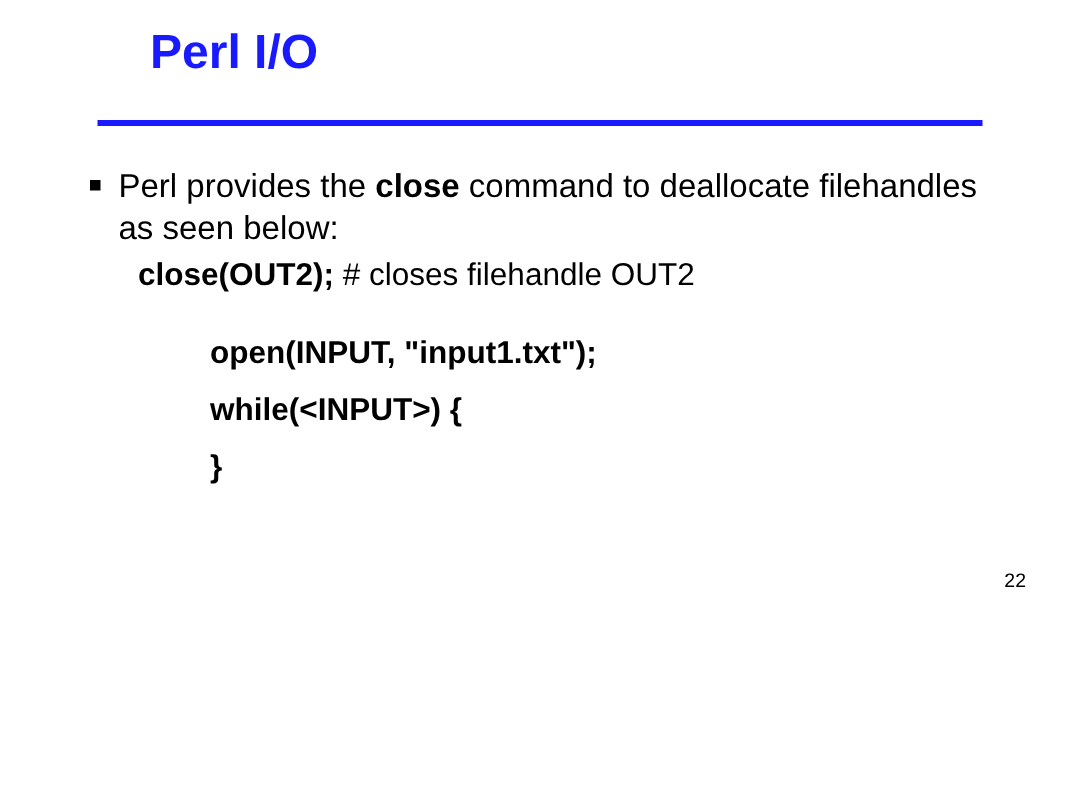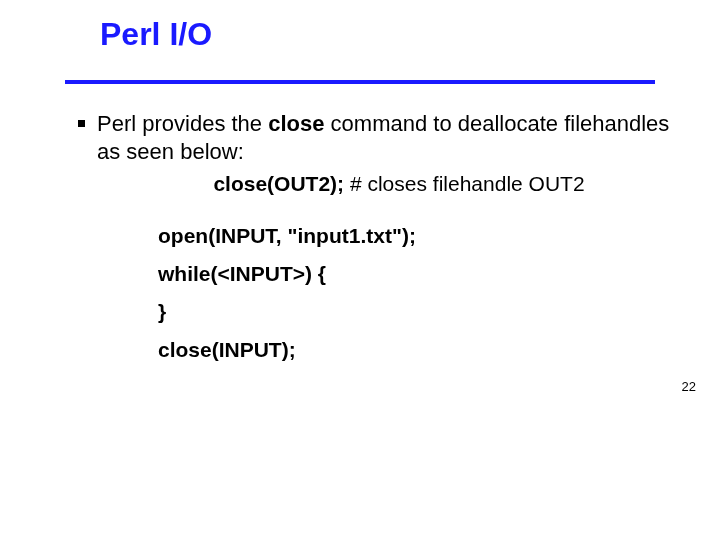--- a/index.html
+++ b/index.html
@@ -30,21 +30,21 @@
   .rule {
     position: absolute;
     left: 65px;
     top: 80px;
     width: 590px;
     height: 0;
     border-top: 4px solid #1a1aff;
   }
   .body {
     position: absolute;
-    left: 78px;
+    left: 60px;
     top: 110px;
     width: 610px;
     font-size: 22px;
     line-height: 1.25;
   }
   .bullet {
     display: flex;
     align-items: flex-start;
     margin-bottom: 6px;
   }
@@ -57,34 +57,33 @@
     flex: 0 0 auto;
   }
   .bullet .btext {
     flex: 1 1 auto;
   }
   .sub {
     margin-left: 32px;
     margin-top: 2px;
     margin-bottom: 18px;
     font-size: 21px;
-    text-align: center;
   }
   .bold { font-weight: bold; }
   .code-block {
     margin-left: 80px;
     margin-top: 20px;
     font-size: 21px;
     line-height: 1.8;
     font-weight: bold;
   }
   .code-line { white-space: pre; }
   .pagenum {
     position: absolute;
-    right: 24px;
+    right: 36px;
     bottom: 14px;
     font-size: 13px;
     color: #000;
   }
 </style>
 </head>
 <body>
 
 <div class="slide">
 
@@ -101,20 +100,19 @@
     </div>
     <div class="sub">
       <span class="bold">close(OUT2);</span><span> # closes filehandle OUT2</span>
     </div>
 
 
     <div class="code-block">
       <div class="code-line">open(INPUT, "input1.txt");</div>
       <div class="code-line">while(&lt;INPUT&gt;) {</div>
       <div class="code-line">}</div>
-      <div class="code-line">close(INPUT);</div>
     </div>
 
   </div>
 
   <div class="pagenum">22</div>
 
 </div>
 
 </body></html>

